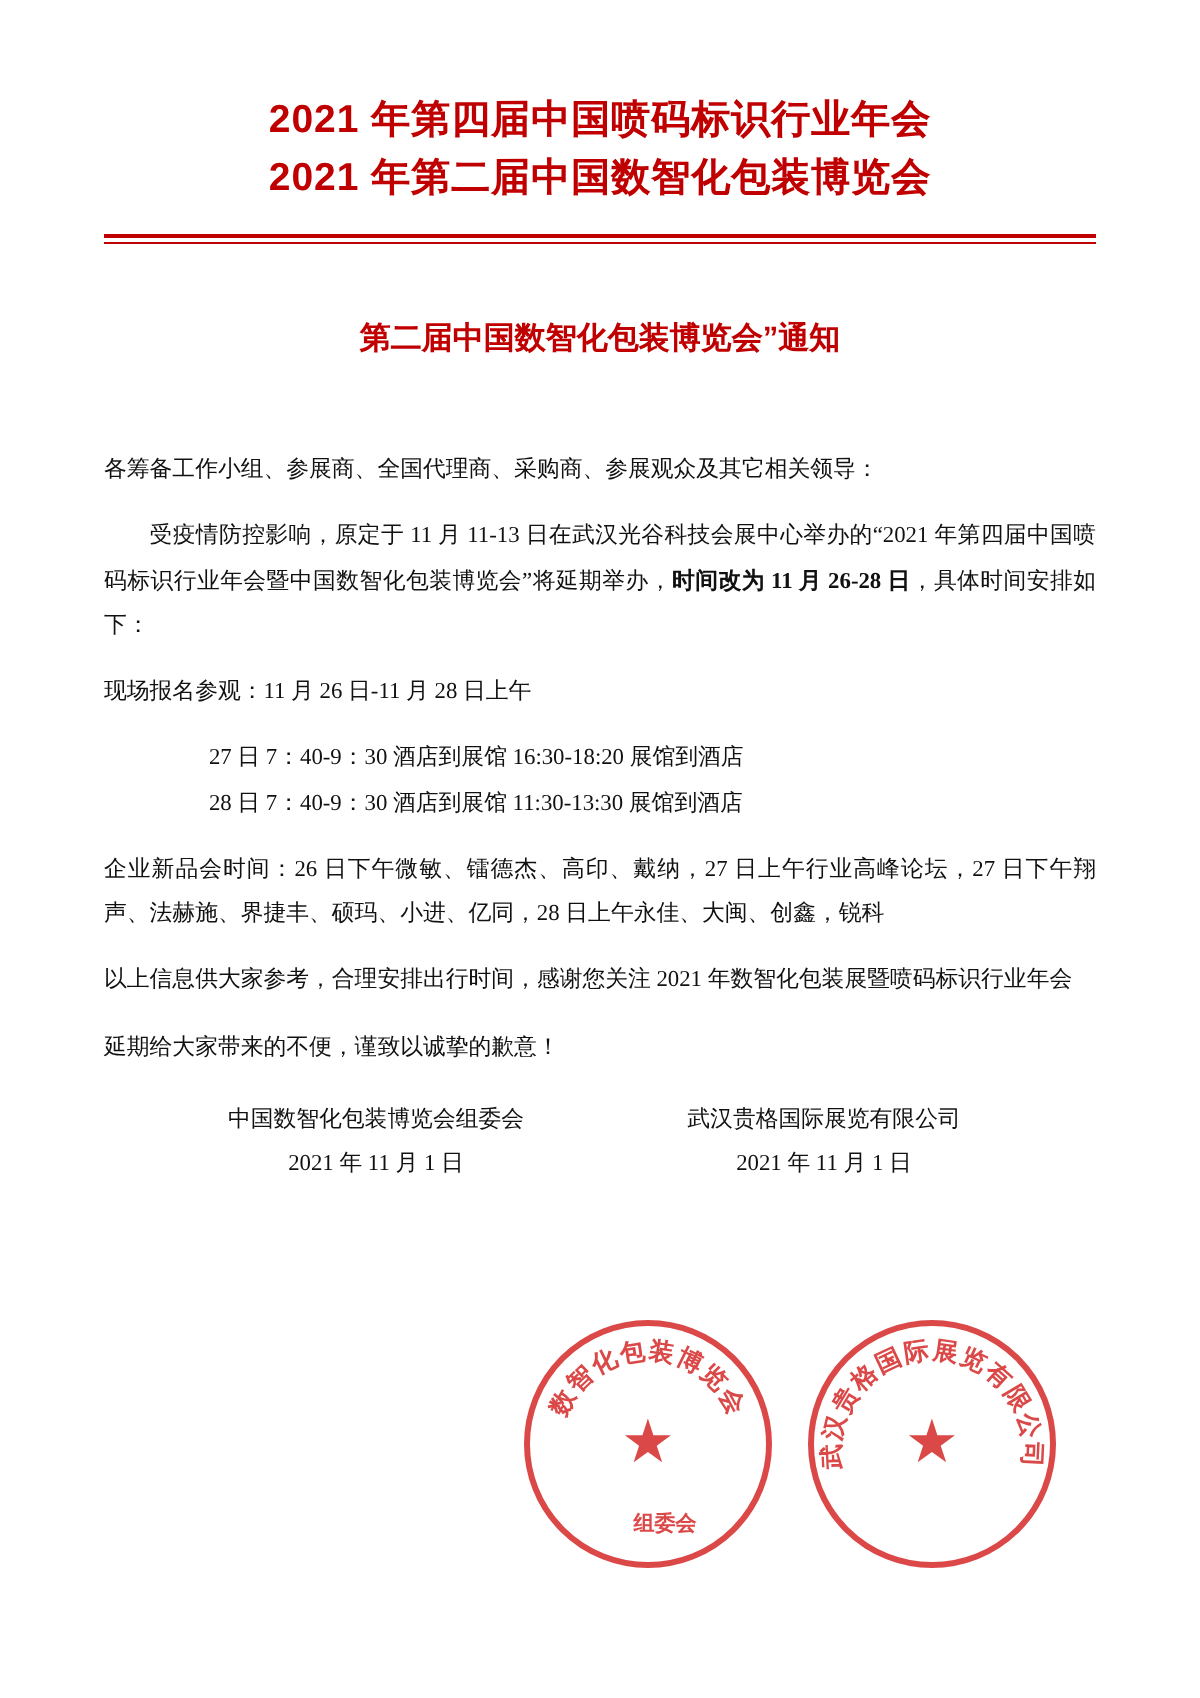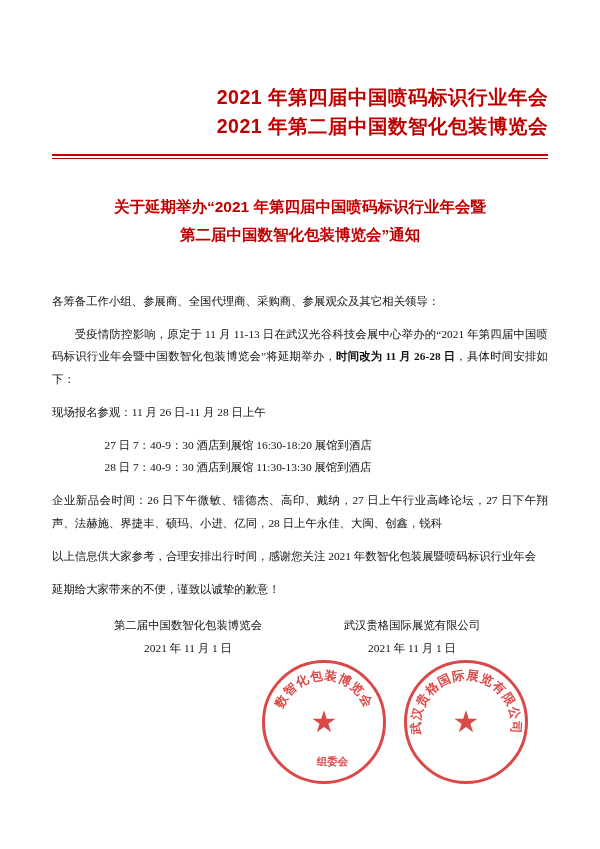--- a/index.html
+++ b/index.html
@@ -16,28 +16,27 @@
     overflow: hidden;
   }
   .page {
     position: relative;
     width: 600px;
     height: 849px;
     box-sizing: border-box;
     padding: 46px 52px 0 52px;
   }
   .masthead {
-    text-align: right;
+    text-align: center;
     color: #c00000;
     font-weight: bold;
     font-size: 19.5px;
     line-height: 1.5;
     letter-spacing: 0.5px;
     font-family: "Liberation Sans", "DejaVu Sans", sans-serif;
-    margin-top: 37px;
   }
   .masthead .line2 {
     display: block;
   }
   .rule {
     border: none;
     border-top: 2px solid #c00000;
     margin: 12px 0 0 0;
     height: 0;
   }
@@ -148,21 +147,20 @@
 
   <div class="masthead">
     <span>2021 年第四届中国喷码标识行业年会</span>
     <span class="line2">2021 年第二届中国数智化包装博览会</span>
   </div>
 
   <hr class="rule">
   <hr class="rule thin">
 
   <div class="doc-title">
-    <div>关于延期举办“2021 年第四届中国喷码标识行业年会暨</div>
     <div>第二届中国数智化包装博览会”通知</div>
   </div>
 
   <div class="body-text">
 
     <p class="para">各筹备工作小组、参展商、全国代理商、采购商、参展观众及其它相关领导：</p>
 
     <p class="para indent">
       <span>受疫情防控影响，原定于 11 月 11-13 日在武汉光谷科技会展中心举办的“2021 年第四届中国喷码标识行业年会暨中国数智化包装博览会”将延期举办，</span><span class="bold">时间改为 11 月 26-28 日</span><span>，具体时间安排如下：</span>
     </p>
@@ -180,21 +178,21 @@
     <p class="para">企业新品会时间：26 日下午微敏、镭德杰、高印、戴纳，27 日上午行业高峰论坛，27 日下午翔声、法赫施、界捷丰、硕玛、小进、亿同，28 日上午永佳、大闽、创鑫，锐科</p>
 
     <p class="para">以上信息供大家参考，合理安排出行时间，感谢您关注 2021 年数智化包装展暨喷码标识行业年会</p>
 
     <p class="para">延期给大家带来的不便，谨致以诚挚的歉意！</p>
 
   </div>
 
   <div class="sign-block">
     <div class="sign-row">
-      <div class="sign-col">第二届中国数智化包装博览会</div>
+      <div class="sign-col">中国数智化包装博览会组委会</div>
       <div class="sign-col">武汉贵格国际展览有限公司</div>
     </div>
     <div class="sign-row">
       <div class="sign-col">2021 年 11 月 1 日</div>
       <div class="sign-col">2021 年 11 月 1 日</div>
     </div>
   </div>
 
   <div class="seal seal-left">
     <svg class="arc" viewBox="0 0 118 118" aria-hidden="true">

